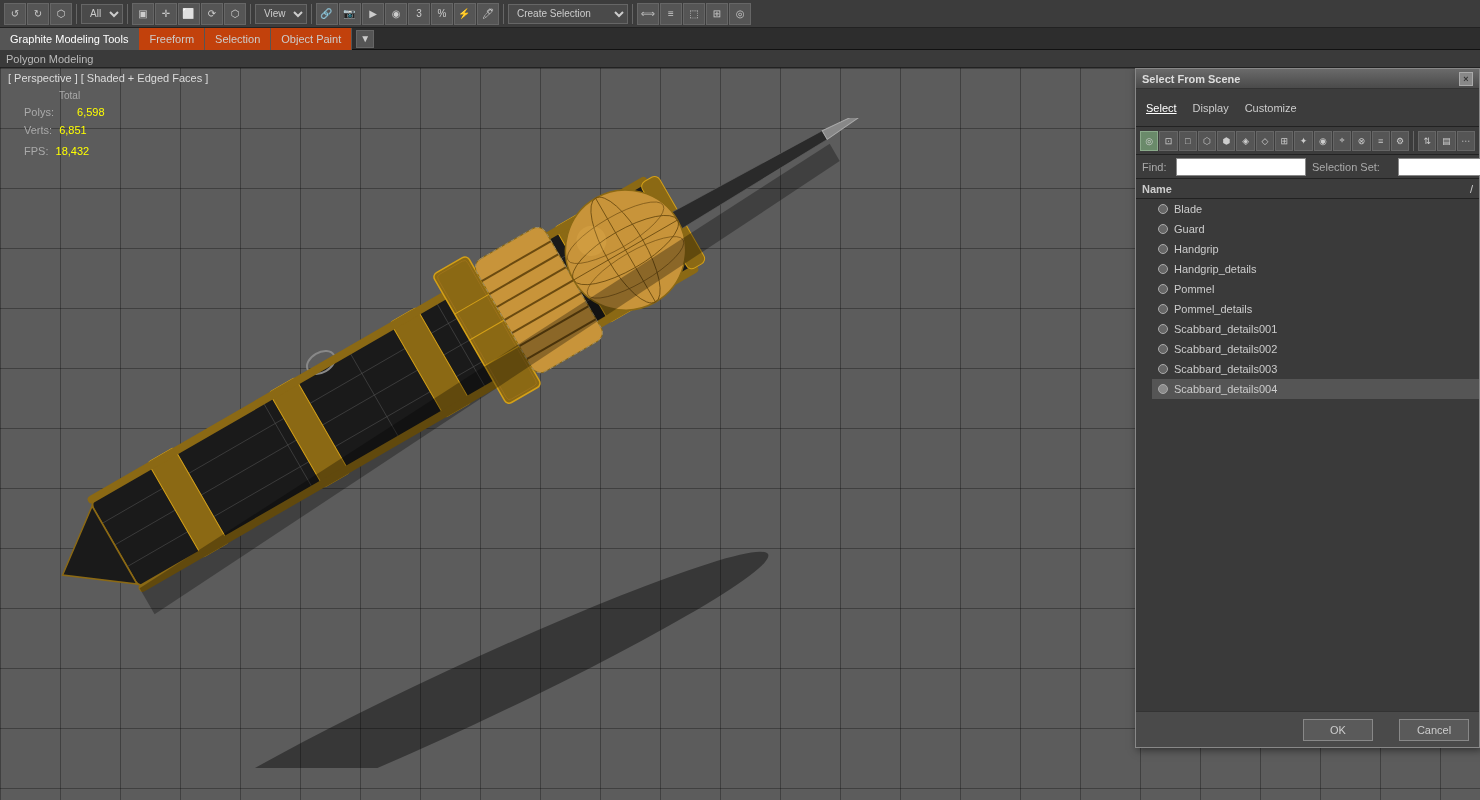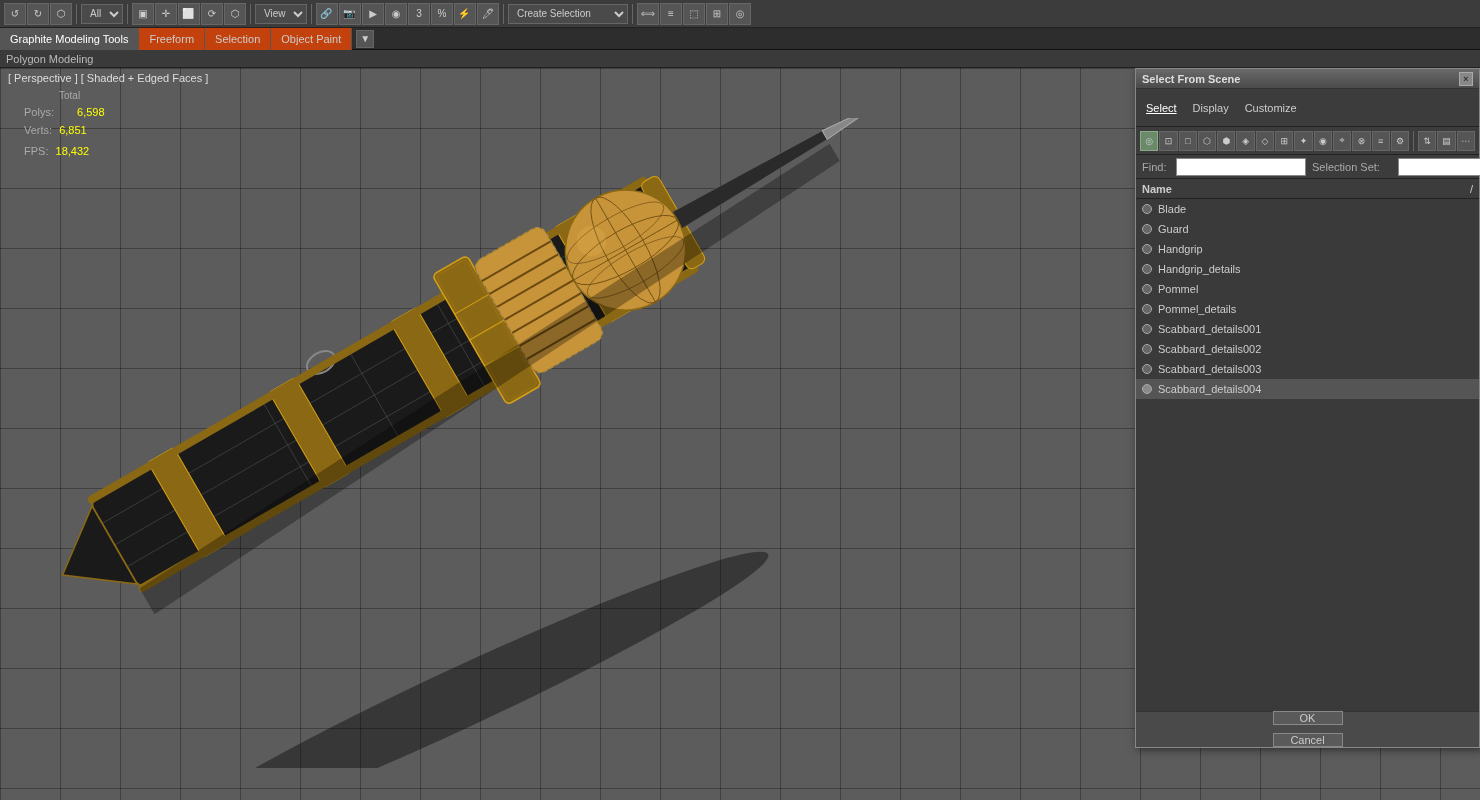--- a/index.html
+++ b/index.html
@@ -271,20 +271,21 @@
     }
     .list-header-count {
       font-size: 11px;
       color: #ccc;
     }
 
     #dialog-list {
       flex: 1;
       background: #3a3a3a;
       overflow-y: auto;
+      padding-left: 16px;
     }
 
     .list-item {
       height: 20px;
       display: flex;
       align-items: center;
       padding: 0 6px;
       gap: 6px;
       cursor: pointer;
       color: #ccc;
@@ -302,22 +303,21 @@
     }
 
     #dialog-buttons {
       height: 36px;
       background: #4a4a4a;
       border-top: 1px solid #333;
       display: flex;
       align-items: center;
       justify-content: flex-end;
       padding: 0 10px;
-      gap: 8px;
-      flex-direction: column;
+      gap: 26px;
     }
 
     .dialog-button {
       width: 70px;
       height: 22px;
       background: #5a5a5a;
       border: 1px solid #888;
       color: #ccc;
       font-size: 11px;
       cursor: pointer;

